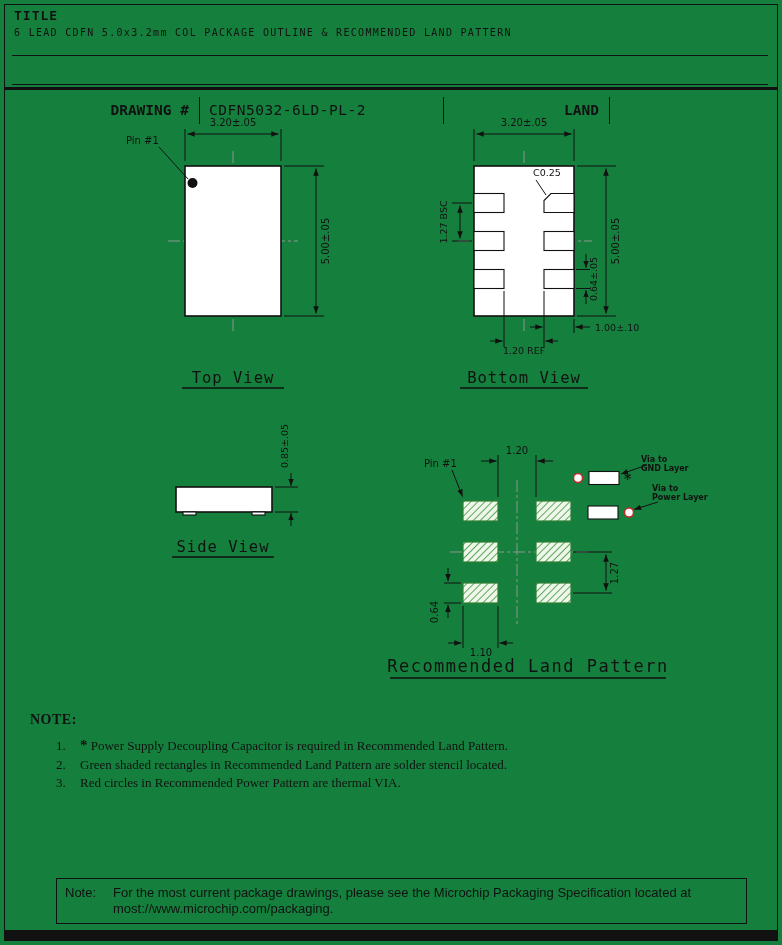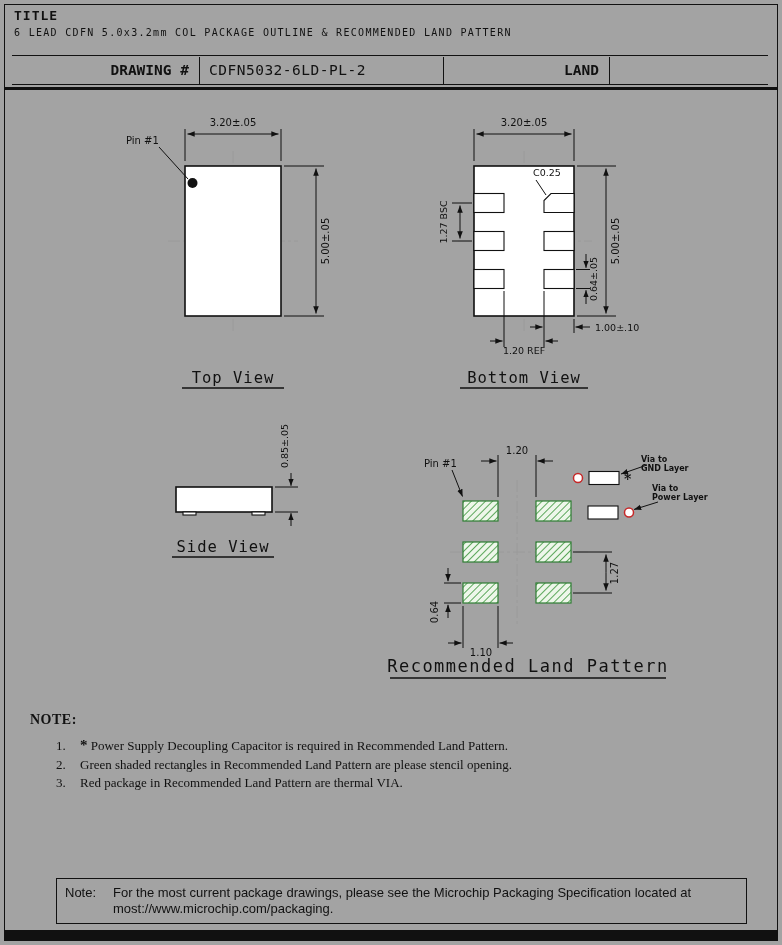--- a/index.html
+++ b/index.html
@@ -1,27 +1,27 @@
 <!DOCTYPE html>
 <html><head>
 <meta charset="utf-8">
 <style>
   * { margin:0; padding:0; box-sizing:border-box; }
   html,body { background:#ffffff; }
-  .page { position:relative; width:782px; height:945px; background:#a3a3a3; overflow:hidden;
+  .page { position:relative; width:782px; height:945px; background:#15803d; overflow:hidden;
           font-family:"DejaVu Sans Mono", monospace; color:#111; }
   .frame { position:absolute; inset:4px; border:1.6px solid #111; pointer-events:none; }
 
   .title-label { position:absolute; left:14px; top:8px; font-weight:bold; font-size:13px; letter-spacing:1px; }
   .page-title  { position:absolute; left:14px; top:27px; font-size:10px; letter-spacing:1.3px; white-space:nowrap; }
 
   .rule1 { position:absolute; left:12px; right:14px; top:55px; border-top:1.5px solid #111; }
   .drawing-row { position:absolute; left:12px; right:14px; top:56.5px; height:28px; display:flex;
                  font-size:14.5px; border-bottom:1.5px solid #111; }
-  .cell { display:flex; align-items:center; height:100%; }
+  .cell { display:flex; align-items:center; height:100%;margin-top:40px; }
   .c-dlabel { width:188px; justify-content:flex-end; padding-right:10px; font-weight:bold; border-right:1.5px solid #111; }
   .c-dnum   { width:244px; padding-left:9px; border-right:1.5px solid #111; letter-spacing:.5px; }
   .c-unit   { width:166px; justify-content:flex-end; padding-right:10px; font-weight:bold; border-right:1.5px solid #111; }
   .c-mm     { flex:1; padding-left:9px; }
   .thick-rule { position:absolute; left:4px; right:4px; top:87px; height:3px; background:#111; }
 
   .drawing-svg { position:absolute; left:0; top:95px; }
   .body-rect { fill:#fff; stroke:#111; stroke-width:1.6; }
   .pad { fill:#fff; stroke:#111; stroke-width:1.1; }
   .stencil { fill:url(#hatch); stroke:#2e7d32; stroke-width:1.2; }
@@ -249,24 +249,24 @@
       <line class="ul" x1="390" y1="583" x2="666" y2="583"></line>
     </g>
   </svg>
 
   <div class="notes">
     <div class="notes-heading">NOTE:</div>
     <div class="note-item">
       <span class="note-num">1.</span><span class="note-star">*</span><span class="note-text"> Power Supply Decoupling Capacitor is required in Recommended Land Pattern.</span>
     </div>
     <div class="note-item">
-      <span class="note-num">2.</span><span class="note-star"></span><span class="note-text">Green shaded rectangles in Recommended Land Pattern are please stencil opening.</span>
+      <span class="note-num">2.</span><span class="note-star"></span><span class="note-text">Green shaded rectangles in Recommended Land Pattern are solder stencil located.</span>
     </div>
     <div class="note-item">
-      <span class="note-num">3.</span><span class="note-star"></span><span class="note-text">Red package in Recommended Land Pattern are thermal VIA.</span>
+      <span class="note-num">3.</span><span class="note-star"></span><span class="note-text">Red circles in Recommended Power Pattern are thermal VIA.</span>
     </div>
   </div>
 
   <div class="footer-box">
     <span class="fnote-label">Note:</span>
     <div class="fnote-body">
       <span>For the most current package drawings, please see the Microchip Packaging Specification located at</span>
       <div>most://www.microchip.com/packaging.</div>
     </div>
   </div>

